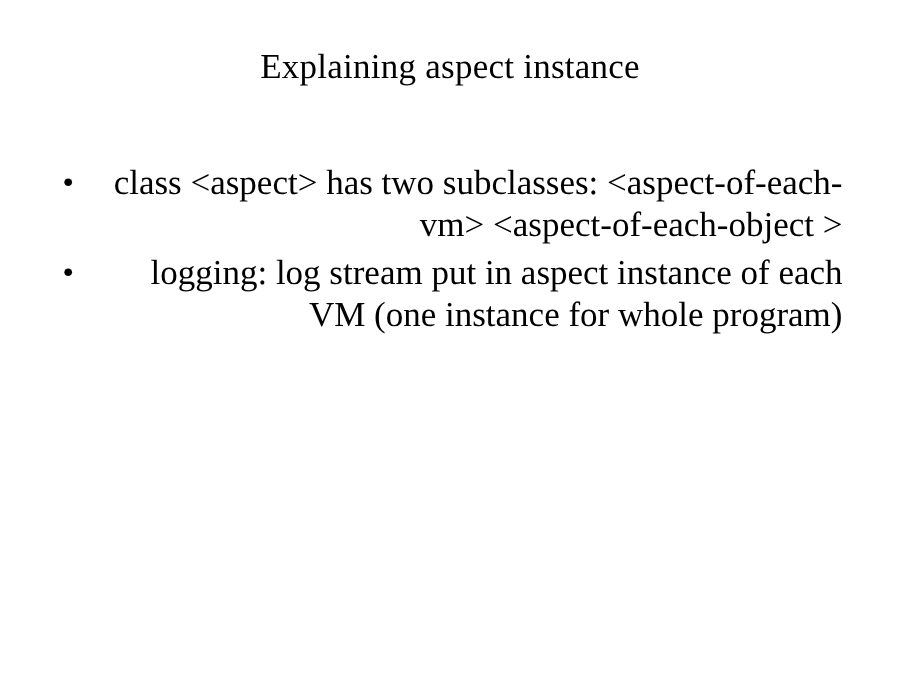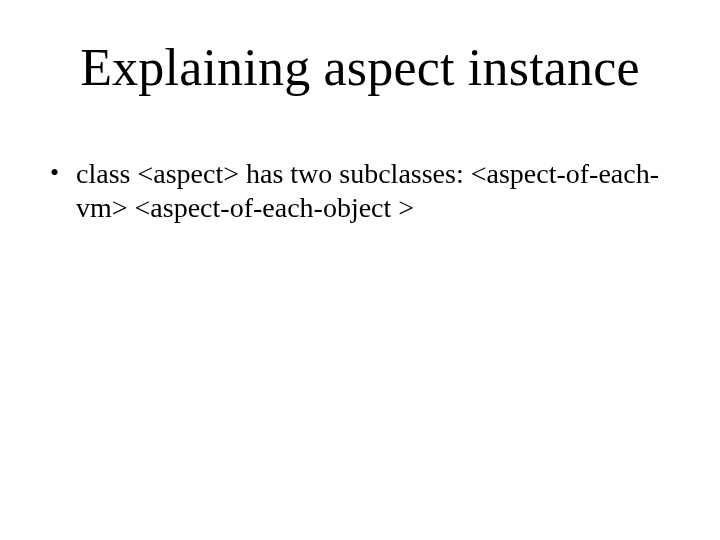--- a/index.html
+++ b/index.html
@@ -12,29 +12,30 @@
     color: #000000;
   }
   .slide {
     width: 720px;
     height: 540px;
     box-sizing: border-box;
     padding: 38px 40px 40px 40px;
   }
   .title {
     text-align: center;
-    font-size: 52px;
+    font-size: 28px;
     font-weight: normal;
     margin: 0 0 60px 0;
     letter-spacing: 0.2px;
   }
   ul.bullets {
     list-style: none;
     margin: 0;
     padding: 0 6px 0 6px;
+    text-align: right;
   }
   ul.bullets li {
     position: relative;
     font-size: 28px;
     line-height: 1.22;
     padding-left: 30px;
     margin-bottom: 4px;
   }
   ul.bullets li::before {
     content: "•";
@@ -46,14 +47,15 @@
   }
 </style>
 </head>
 <body>
 
 <div class="slide">
   <h1 class="title">Explaining aspect instance</h1>
 
   <ul class="bullets">
     <li>class &lt;aspect&gt; has two subclasses: &lt;aspect-of-each-vm&gt; &lt;aspect-of-each-object &gt;</li>
+    <li>logging: log stream put in aspect instance of each VM (one instance for whole program)</li>
   </ul>
 </div>
 
 </body></html>

